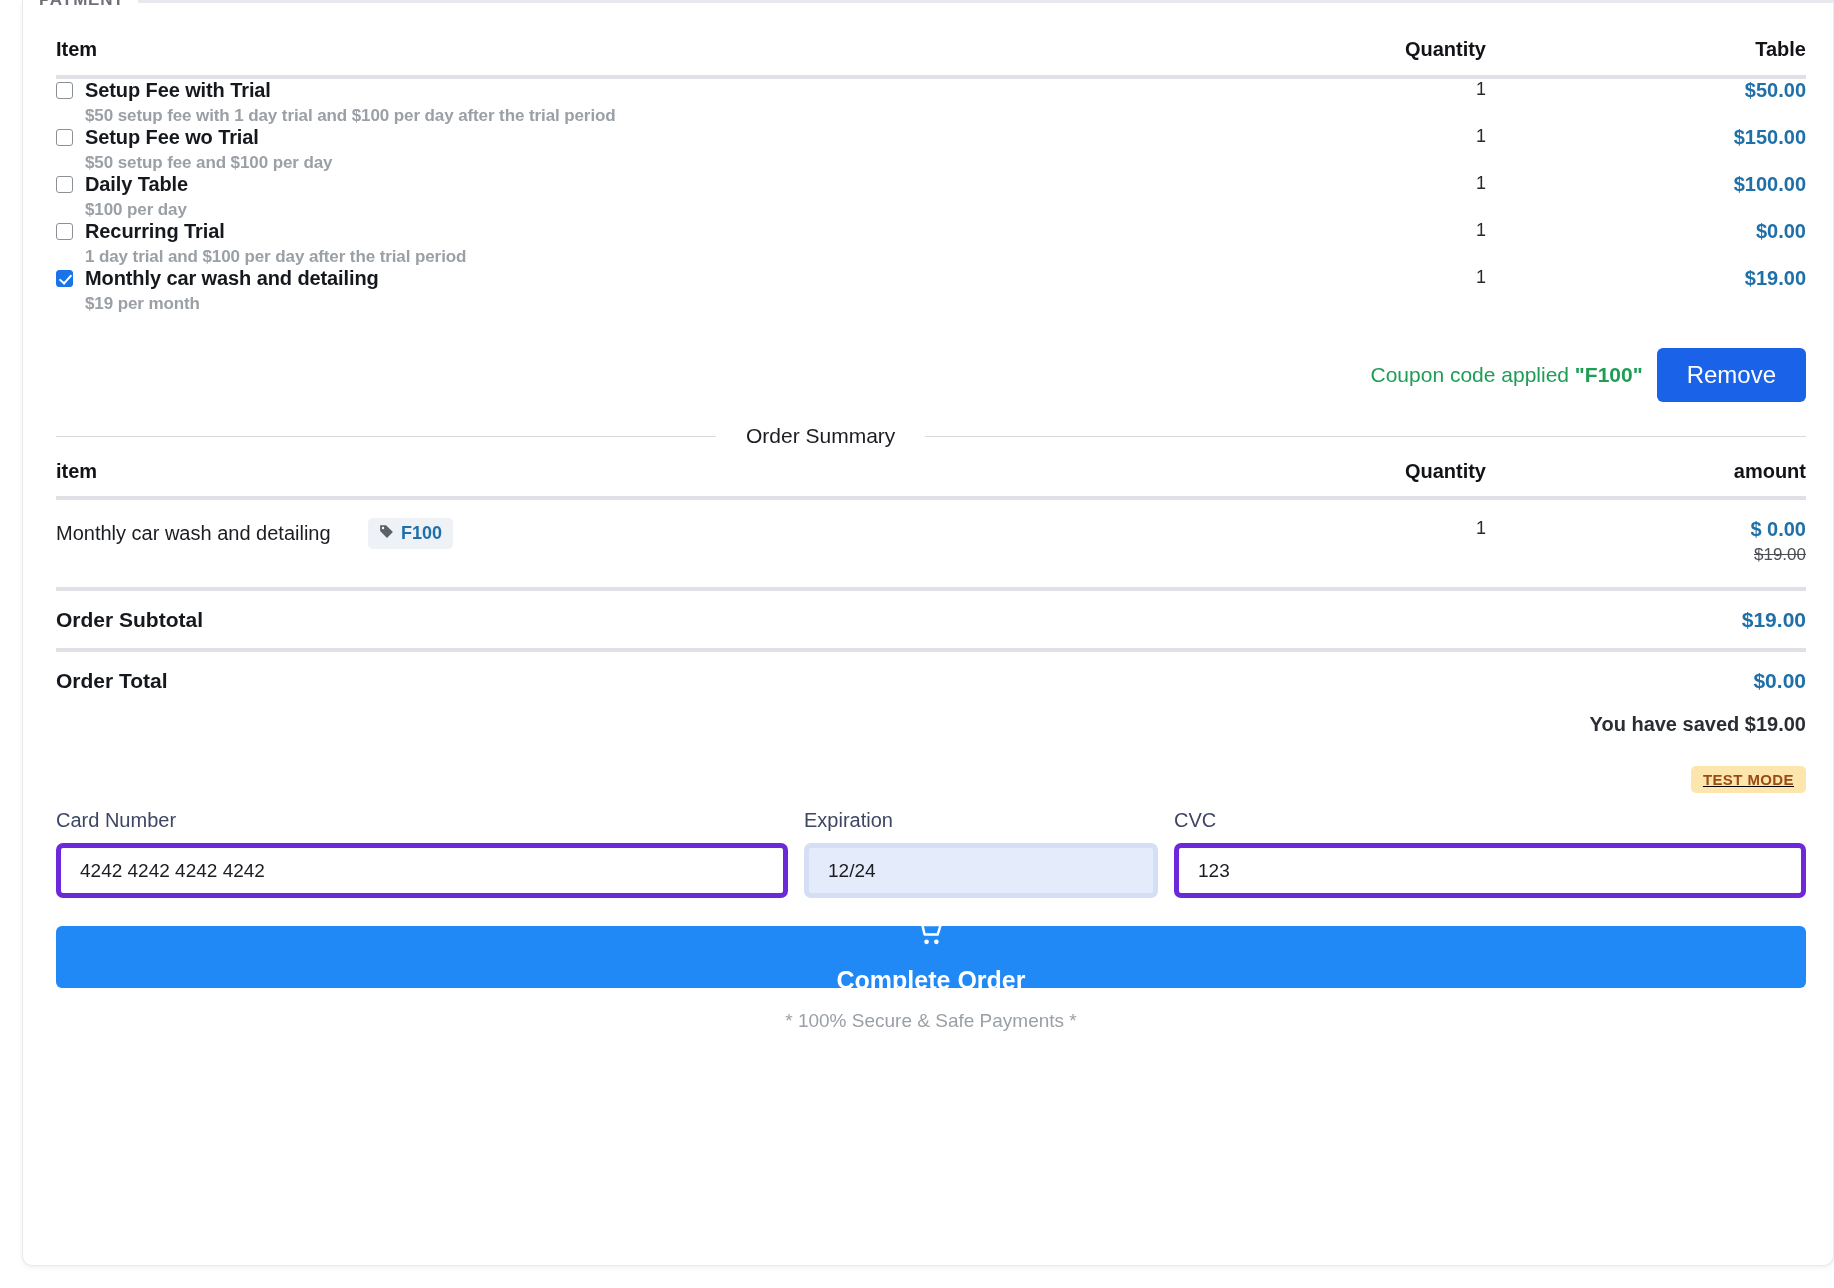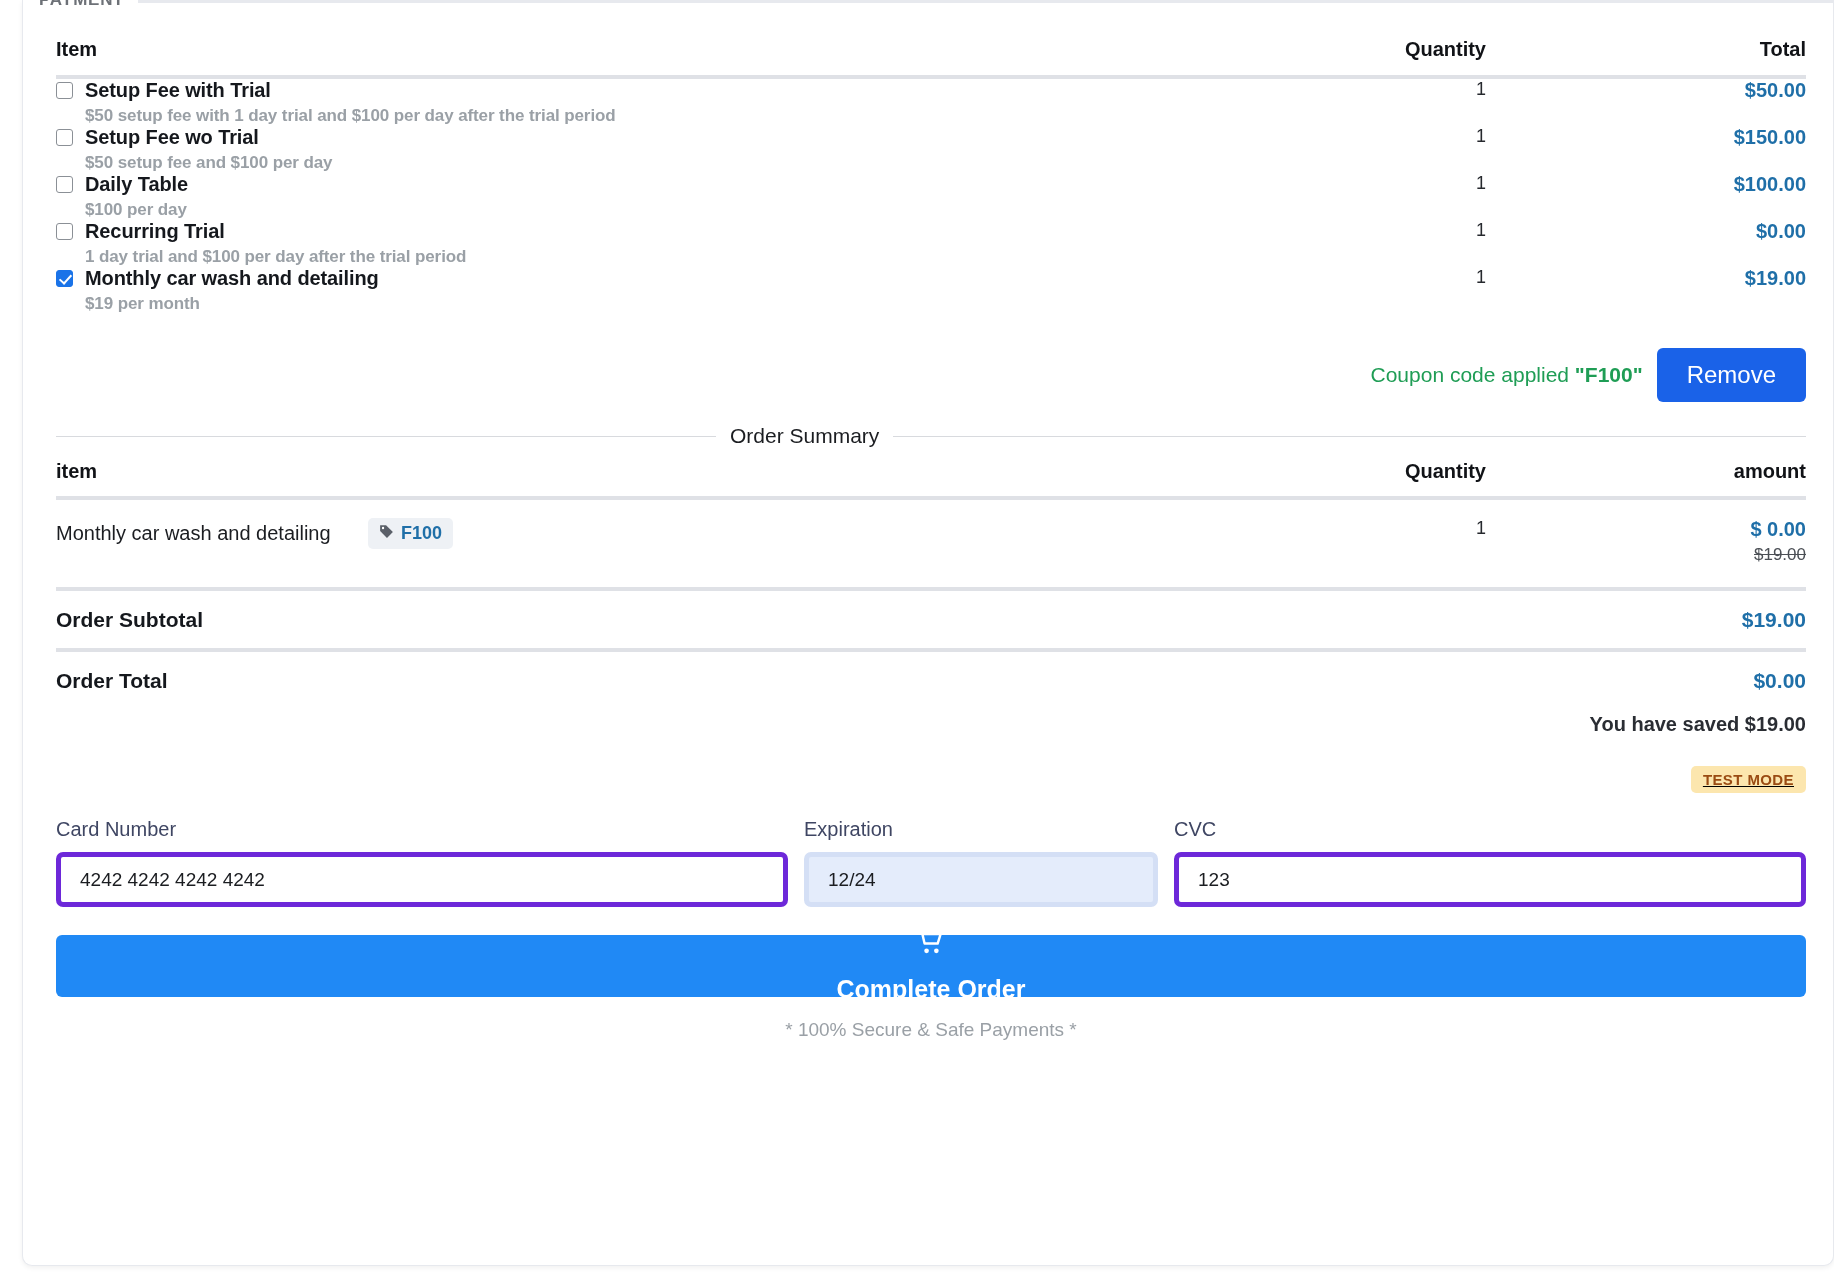--- a/index.html
+++ b/index.html
@@ -156,21 +156,21 @@
     font-size: 24px;
     padding: 15px 30px;
     cursor: pointer;
     line-height: 1;
   }
 
   
   .summary-legend {
     display: flex;
     align-items: center;
-    gap: 0;
+    gap: 16px;
     margin-top: 22px;
   }
   .summary-legend .rule {
     flex: 1;
     height: 1px;
     background: #d8dade;
   }
   .summary-legend .label {
     font-size: 21px;
     color: #1b1d21;
@@ -283,21 +283,21 @@
     font-weight: 700;
     letter-spacing: 0.4px;
     padding: 5px 12px;
     border-radius: 5px;
   }
 
   
   .fields {
     display: flex;
     gap: 16px;
-    margin-top: 25px;
+    margin-top: 16px;
   }
   .field.card   { flex: 0 0 732px; }
   .field.exp    { flex: 0 0 354px; }
   .field.cvc    { flex: 1 1 auto; }
   .field-label {
     font-size: 20px;
     color: #3f4663;
     margin-bottom: 11px;
   }
   .field-input {
@@ -354,21 +354,21 @@
       <span class="payment-legend-rule"></span>
     </div>
 
     <div class="inner">
 
       <table class="items">
         <thead>
           <tr>
             <th class="col-item">Item</th>
             <th class="col-qty">Quantity</th>
-            <th class="col-price">Total</th>
+            <th class="col-price">Table</th>
           </tr>
         </thead>
         <tbody>
 
 
           <tr>
             <td class="item-cell">
               <div class="item-line">
                 <span class="chk"></span>
                 <span class="item-title">Setup Fee with Trial</span>

